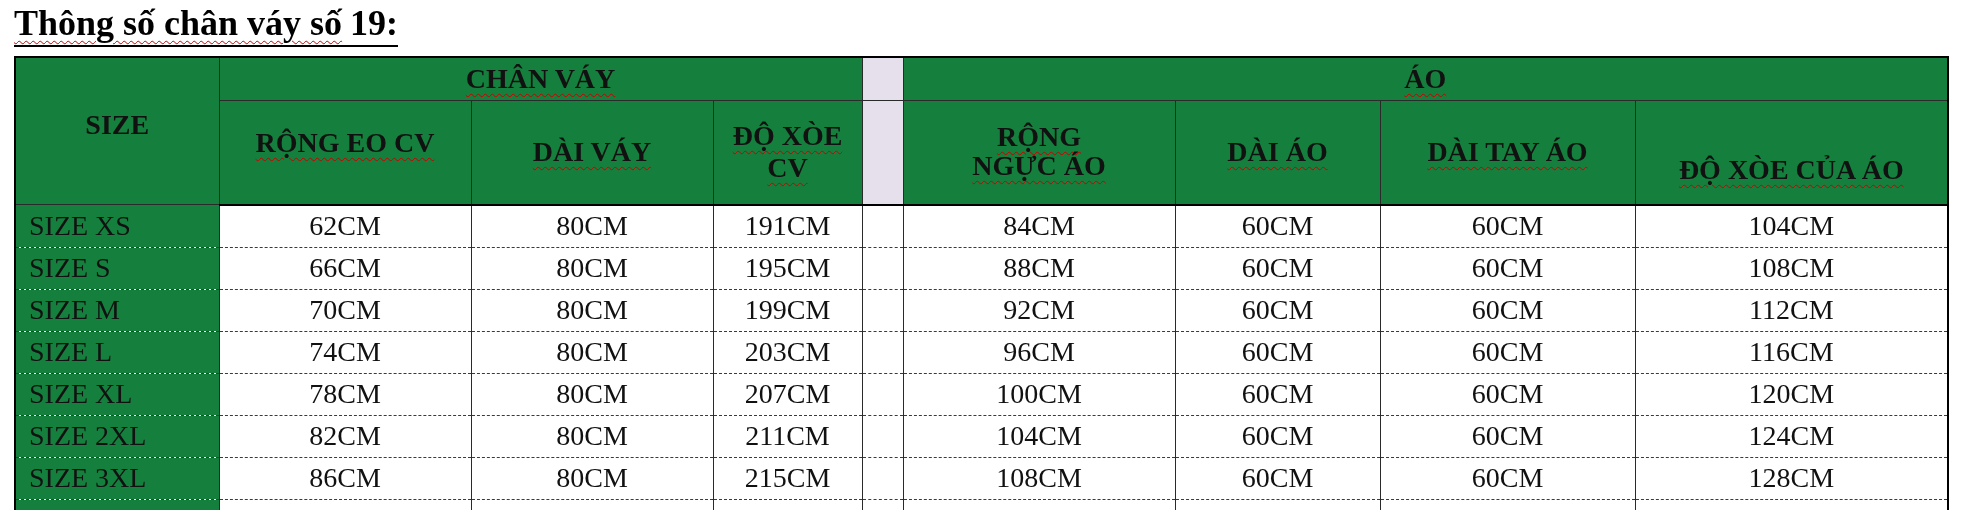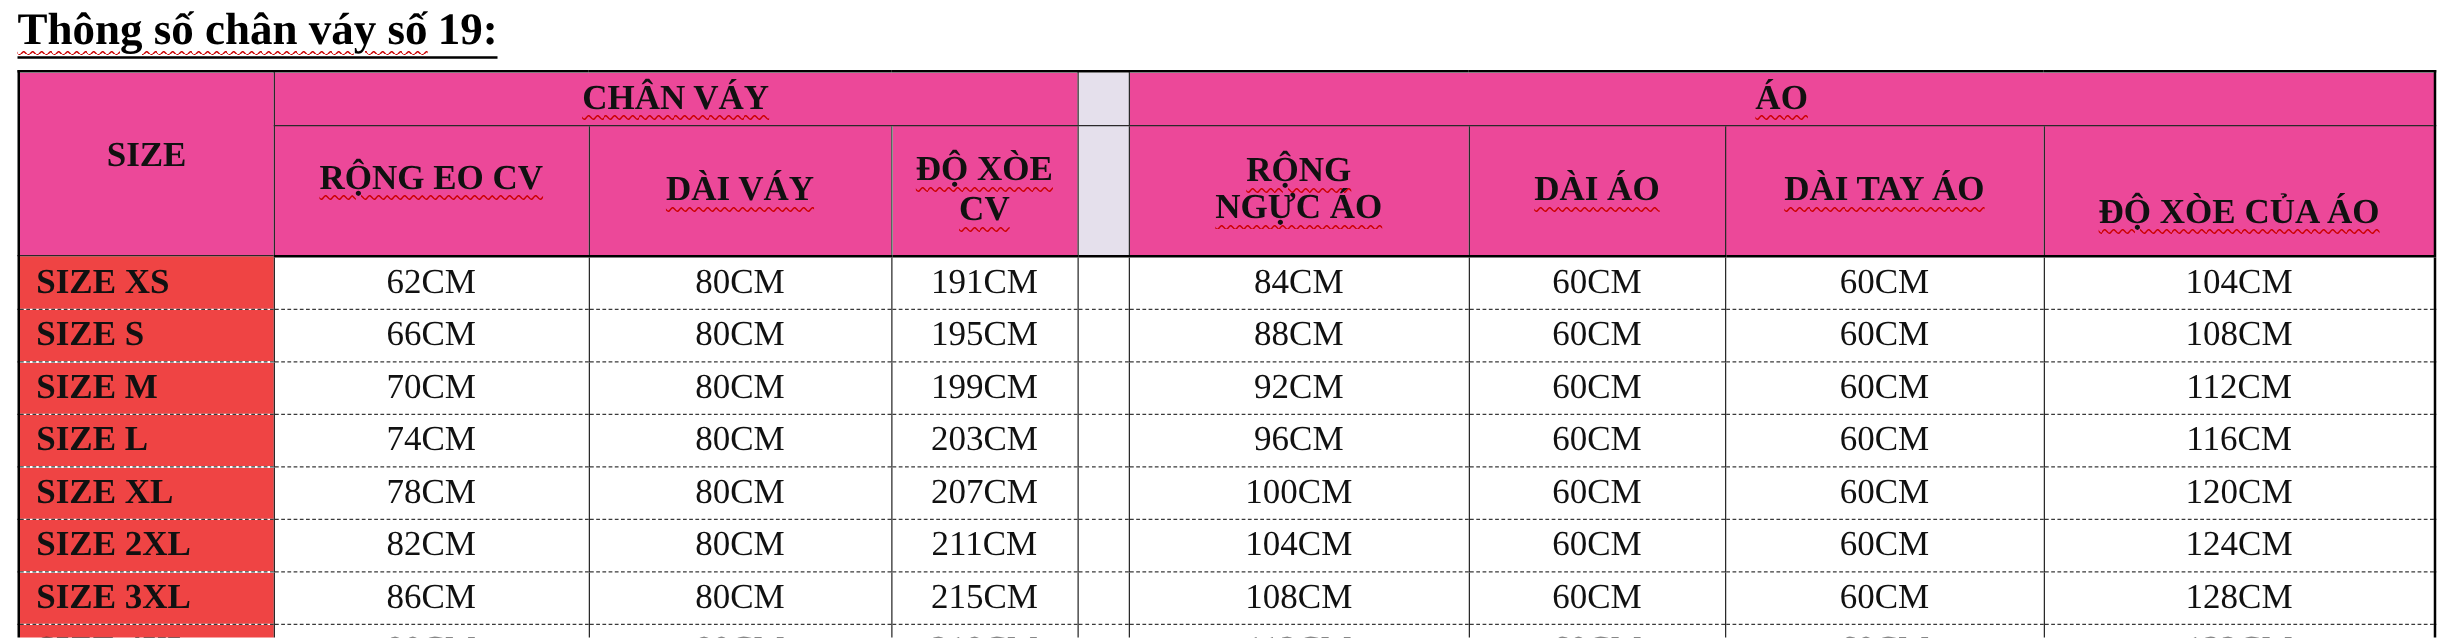--- a/index.html
+++ b/index.html
@@ -41,21 +41,21 @@
     width: 1933px;
     margin-left: 14px;
     border: 2px solid #000000;
   }
   .spec th, .spec td {
     border: 1px solid #2a2a2a;
     font-size: 28px;
     overflow: hidden;
   }
   .spec th {
-    background: #ec4899;
+    background: #15803d;
     font-weight: bold;
     text-align: center;
   }
   tr.h1 th { height: 40px; vertical-align: middle; }
   tr.h2 th { height: 82px; vertical-align: middle; }
   tr.h2 th { border-bottom: 2px solid #000000; }
   th.corner {
     vertical-align: bottom;
     padding-bottom: 12px;
   }
@@ -64,22 +64,22 @@
     padding-bottom: 20px;
     margin-left: 10px;
   }
   th.c-nguc .hdr-text { display: inline-block; max-width: 175px; line-height: 1.05; }
   th.c-xoeao .hdr-text { display: inline-block; max-width: 250px; line-height: 1.05; margin-top: 36px; }
 
   td.sep, th.sep { background: #e5e0ec; }
 
   tr.data td { height: 39px; background: #ffffff; vertical-align: middle; }
   tr.data td.lbl {
-    background: #ef4444;
-    font-weight: bold;
+    background: #15803d;
+    font-weight: normal;
     text-align: left;
     padding-left: 13px;
   }
   tr.data td.val { text-align: center; padding-top: 0; }
   tr.data td { border-top: 1px dashed #3a3a3a; border-bottom: 1px dashed #3a3a3a; }
   tr.data td.sep { border-top: 1px dashed #3a3a3a; border-bottom: 1px dashed #3a3a3a; }
   tr.data:first-of-type td { border-top: 2px solid #000000; }
   tr.data:last-of-type td { border-bottom: 2px solid #000000; }
 </style>
 </head>

